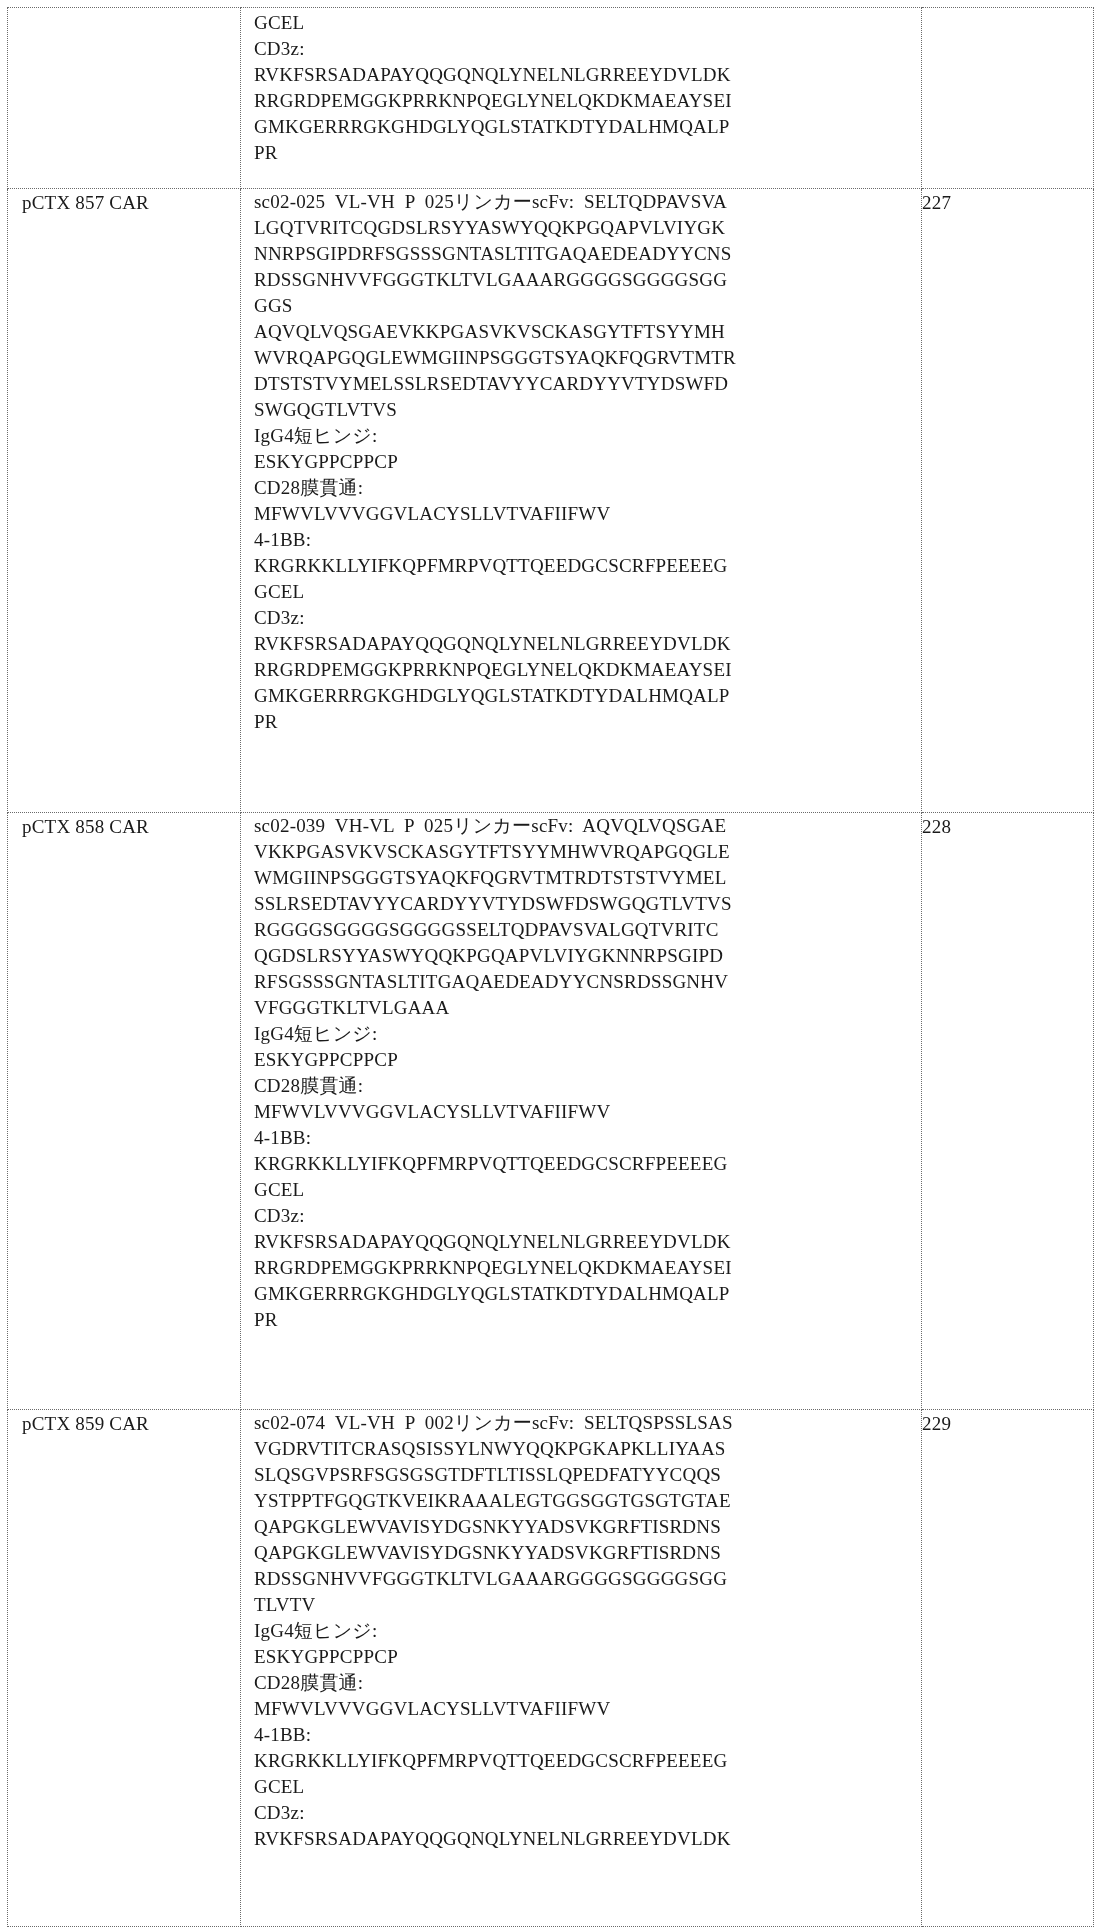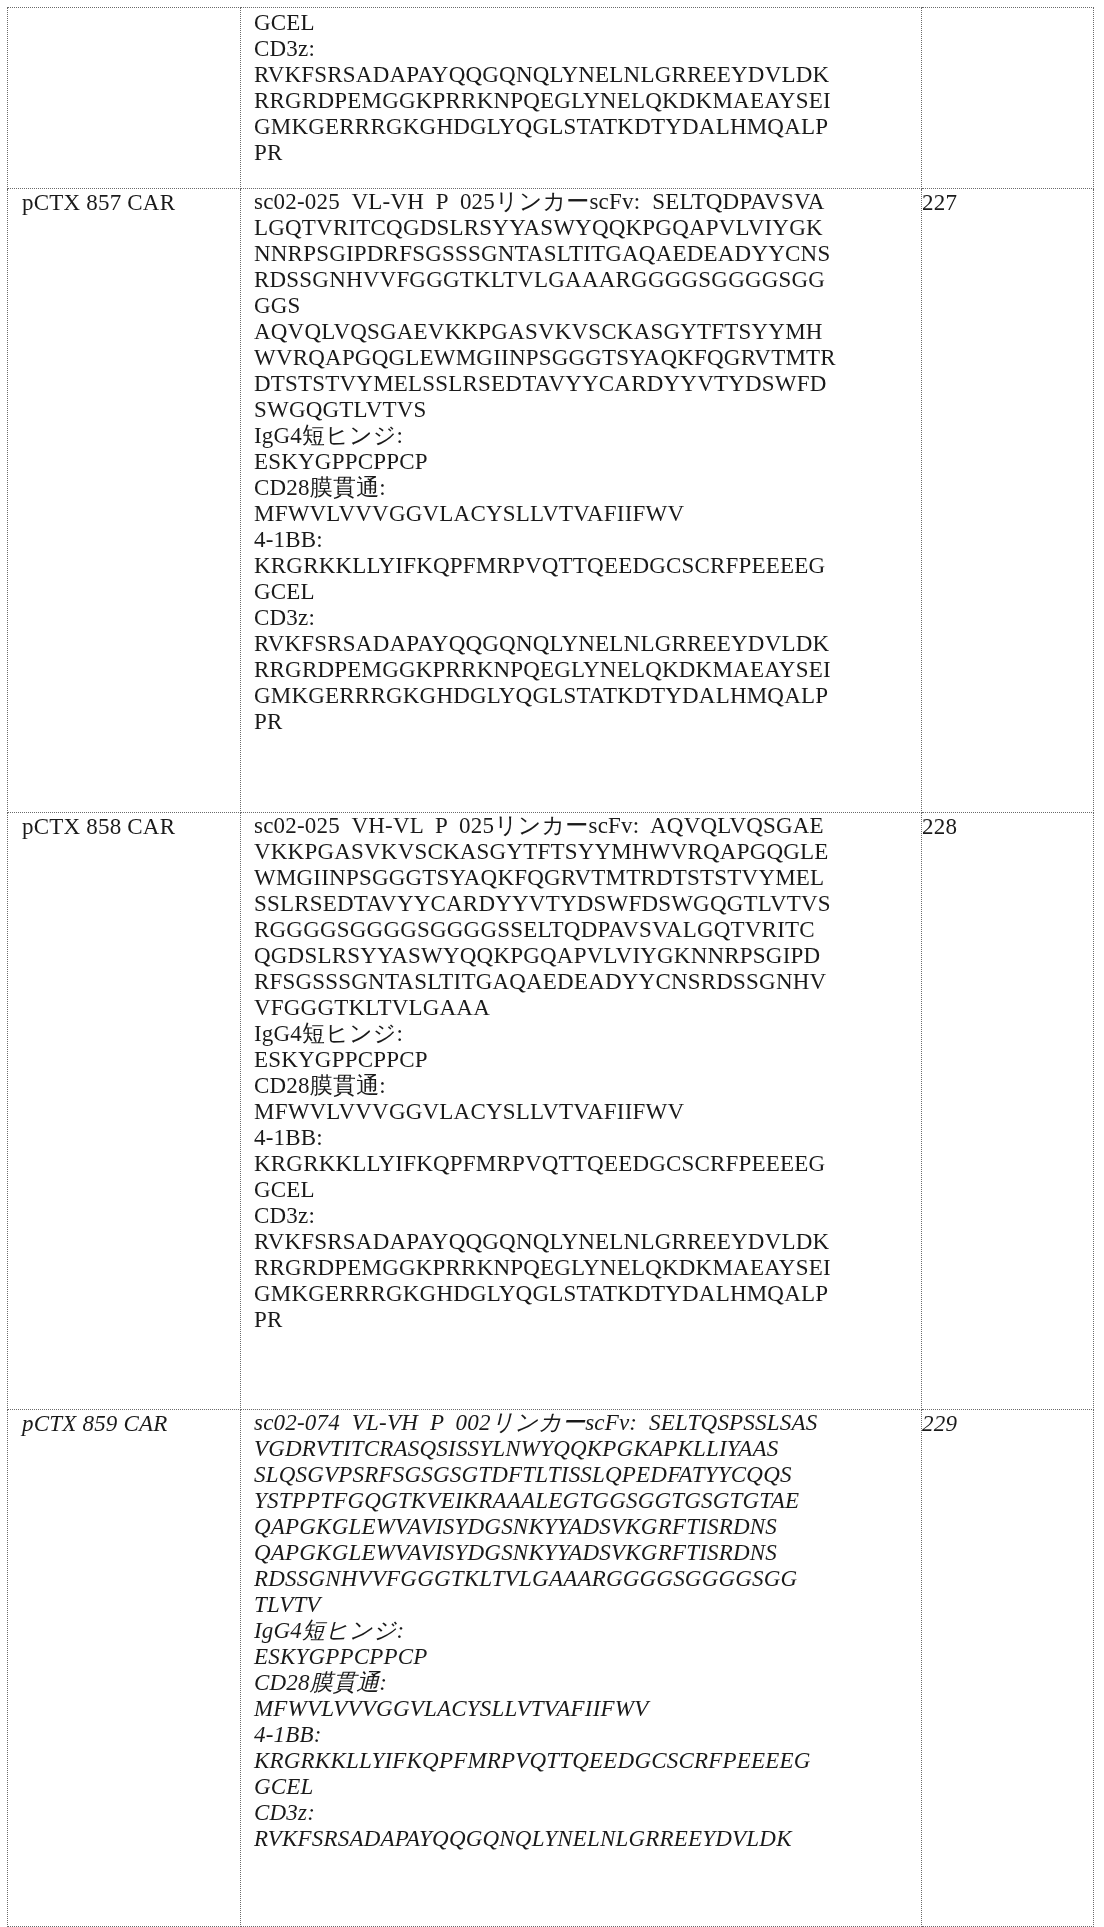--- a/index.html
+++ b/index.html
@@ -20,21 +20,21 @@
       left: 7px;
       top: 7px;
       width: 1086px;
       border-collapse: collapse;
       table-layout: fixed;
     }
     .seq-table td {
       border: 1px dotted #6a6a6a;
       vertical-align: top;
       padding: 0;
-      font-size: 23px;
+      font-size: 19px;
       line-height: 26px;
       letter-spacing: 0.2px;
       margin-top: 12px;
     }
     .col-name { width: 233px; }
     .col-seq { width: 681px; }
     .col-id { width: 172px; }
     .cell-name {
       padding: 0 0 0 14px !important;
     }
@@ -52,21 +52,21 @@
       padding-top: 1px;
     }
     .line {
       display: block;
       white-space: pre;
     }
     .row-0 td { height: 178px; }
     .row-0 .cell-seq { padding-top: 2px !important; }
     .row-1 td { height: 623px; }
     .row-2 td { height: 596px; font-family: Liberation Serif, serif; }
-    .row-3 td { height: 516px; font-style: italic; }
+    .row-3 td { height: 516px; }
   </style>
 </head>
 <body>
 
 <table class="seq-table">
   <colgroup>
     <col class="col-name">
     <col class="col-seq">
     <col class="col-id">
   </colgroup>
@@ -116,21 +116,21 @@
         </td>
       <td class="cell-id">
         <span class="id-text">227</span>
       </td>
     </tr>
     <tr class="row-2">
       <td class="cell-name">
         <span class="name-text">pCTX 858 CAR</span>
       </td>
       <td class="cell-seq">
-          <span class="line">sc02-025  VH-VL  P  025リンカーscFv:  AQVQLVQSGAE</span>
+          <span class="line">sc02-039  VH-VL  P  025リンカーscFv:  AQVQLVQSGAE</span>
           <span class="line">VKKPGASVKVSCKASGYTFTSYYMHWVRQAPGQGLE</span>
           <span class="line">WMGIINPSGGGTSYAQKFQGRVTMTRDTSTSTVYMEL</span>
           <span class="line">SSLRSEDTAVYYCARDYYVTYDSWFDSWGQGTLVTVS</span>
           <span class="line">RGGGGSGGGGSGGGGSSELTQDPAVSVALGQTVRITC</span>
           <span class="line">QGDSLRSYYASWYQQKPGQAPVLVIYGKNNRPSGIPD</span>
           <span class="line">RFSGSSSGNTASLTITGAQAEDEADYYCNSRDSSGNHV</span>
           <span class="line">VFGGGTKLTVLGAAA</span>
           <span class="line">IgG4短ヒンジ:</span>
           <span class="line">ESKYGPPCPPCP</span>
           <span class="line">CD28膜貫通:</span>

